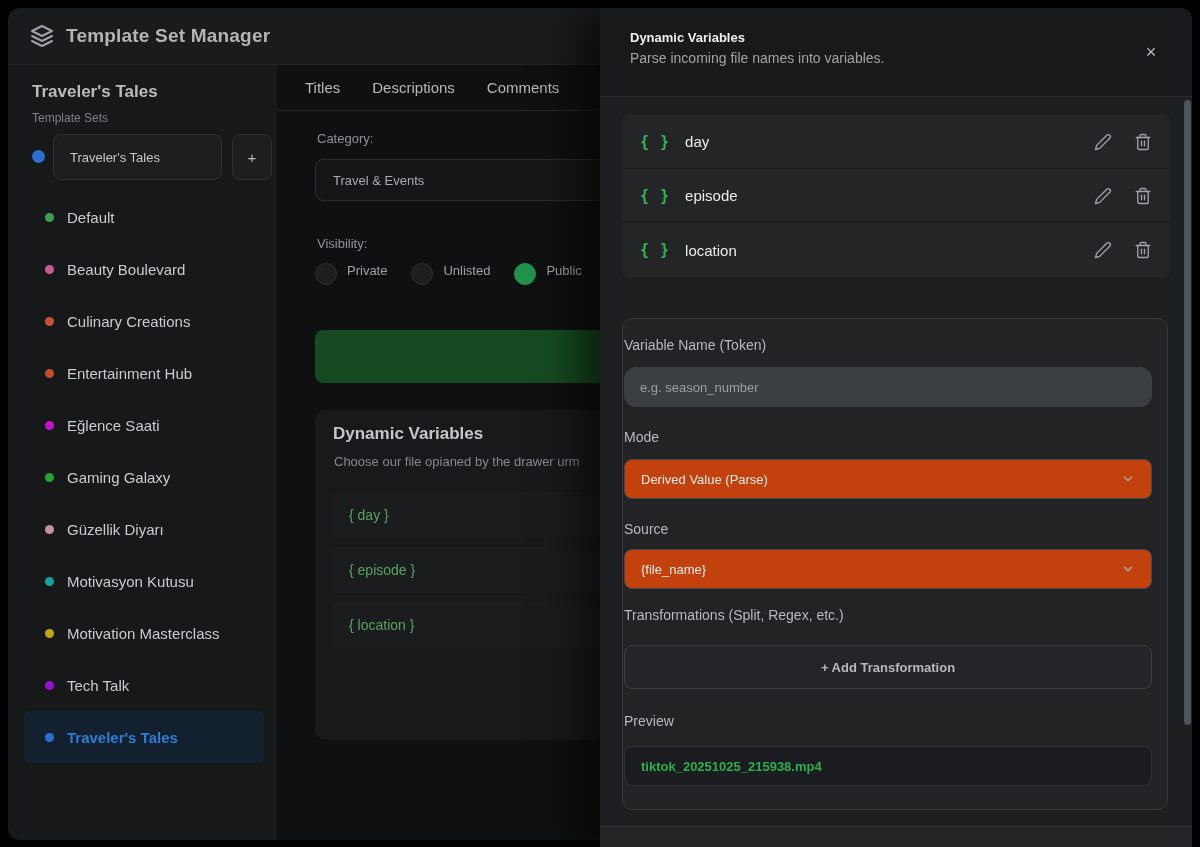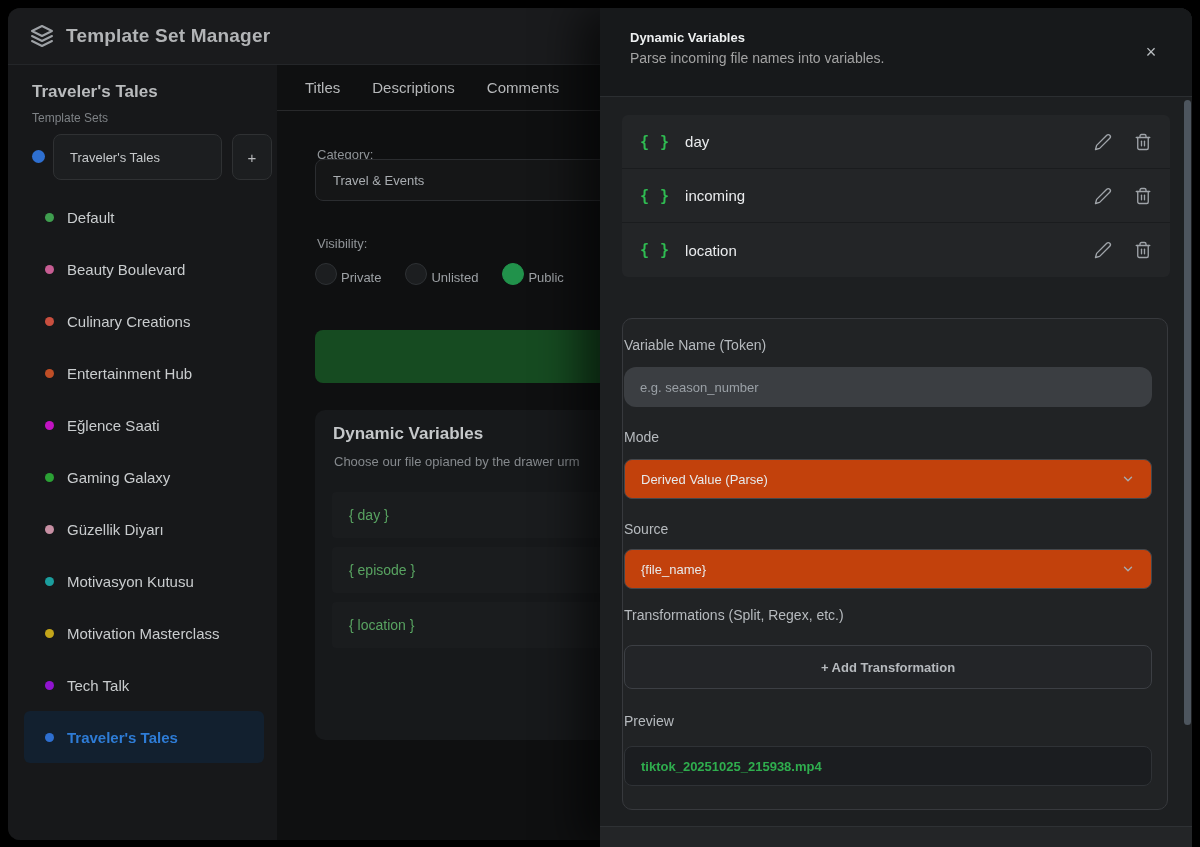--- a/index.html
+++ b/index.html
@@ -45,21 +45,21 @@
   .editor { position:absolute; left:269px; top:57px; right:0; bottom:0; background:#0f1011; }
   .tabs { position:absolute; left:28px; top:14px; display:flex; gap:32px; }
   .tab { font-size:15px; color:#b6b8ba; padding-bottom:12px; cursor:pointer; white-space:nowrap; }
   .tab-divider { position:absolute; left:0; top:45px; width:920px; border-top:1px solid #28292b; }
   .fld-label { position:absolute; left:40px; font-size:13px; color:#8f9397; }
   .cat-input { position:absolute; left:38px; top:94px; width:600px; height:42px;
                background:#151617; border:1px solid #2b2d30; border-radius:8px;
                display:flex; align-items:center; padding-left:17px;
                font-size:13px; color:#a9adb1; }
   .radio-row { position:absolute; left:38px; top:198px; display:flex; gap:24px; align-items:center; }
-  .radio-opt { display:flex; align-items:flex-end; gap:4px; cursor:pointer; }
+  .radio-opt { display:flex; align-items:flex-start; gap:10px; cursor:pointer;text-decoration:underline; }
   .radio-circle { width:22px; height:22px; border-radius:50%;
                   background:#1c1e20; border:1px solid #2e3134; }
   .radio-opt.selected .radio-circle { background:#21924b; border-color:#21924b; }
   .radio-lbl { font-size:13px; color:#9da1a5; }
   .save-btn { position:absolute; left:38px; top:265px; width:600px; height:53px;
               background:#164b21; border:none; border-radius:8px; cursor:pointer; }
   .dv-card { position:absolute; left:38px; top:345px; width:600px; height:330px;
              background:#17191b; border-radius:10px; }
   .dv-title { position:absolute; left:18px; top:14px; font-size:17px;
               font-weight:bold; color:#c5c8ca; }
@@ -198,21 +198,21 @@
   </div>
 
   <div class="editor">
     <div class="tabs">
       <div class="tab">Titles</div>
       <div class="tab">Descriptions</div>
       <div class="tab">Comments</div>
     </div>
     <div class="tab-divider"></div>
 
-    <div class="fld-label" style="top:82px;">Category:</div>
+    <div class="fld-label" style="top:66px;">Category:</div>
     <div class="cat-input">
       <span>Travel &amp; Events</span>
     </div>
 
     <div class="fld-label" style="top:171px;">Visibility:</div>
     <div class="radio-row">
       <div class="radio-opt">
         <span class="radio-circle"></span>
         <span class="radio-lbl">Private</span>
       </div>
@@ -258,21 +258,21 @@
         <svg class="icon-btn" viewBox="0 0 24 24" fill="none" stroke="currentColor" stroke-width="1.8" stroke-linecap="round" stroke-linejoin="round">
             <polyline points="3 6 5 6 21 6"></polyline>
             <path d="M19 6v14a2 2 0 0 1-2 2H7a2 2 0 0 1-2-2V6m3 0V4a2 2 0 0 1 2-2h4a2 2 0 0 1 2 2v2"></path>
             <line x1="10" y1="11" x2="10" y2="17"></line>
             <line x1="14" y1="11" x2="14" y2="17"></line>
           </svg>
       </span>
     </div>
     <div class="var-row">
       <span class="var-brace">{ }</span>
-      <span class="var-name">incoming</span>
+      <span class="var-name">episode</span>
       <span class="var-actions">
         <svg class="icon-btn" viewBox="0 0 24 24" fill="none" stroke="currentColor" stroke-width="1.8" stroke-linecap="round" stroke-linejoin="round">
             <path d="M17 3a2.8 2.8 0 1 1 4 4L7.5 20.5 2 22l1.5-5.5Z"></path>
           </svg>
         <svg class="icon-btn" viewBox="0 0 24 24" fill="none" stroke="currentColor" stroke-width="1.8" stroke-linecap="round" stroke-linejoin="round">
             <polyline points="3 6 5 6 21 6"></polyline>
             <path d="M19 6v14a2 2 0 0 1-2 2H7a2 2 0 0 1-2-2V6m3 0V4a2 2 0 0 1 2-2h4a2 2 0 0 1 2 2v2"></path>
             <line x1="10" y1="11" x2="10" y2="17"></line>
             <line x1="14" y1="11" x2="14" y2="17"></line>
           </svg>

